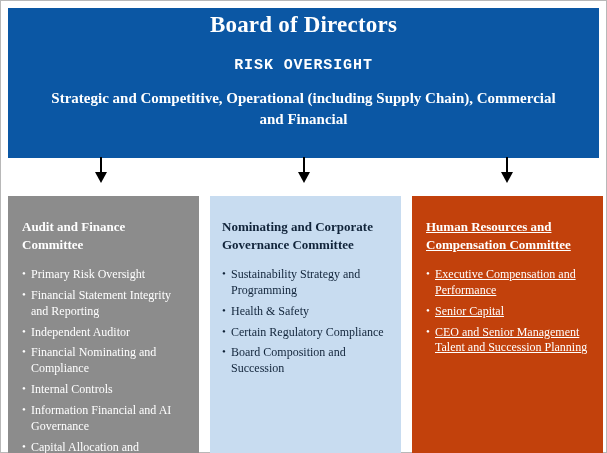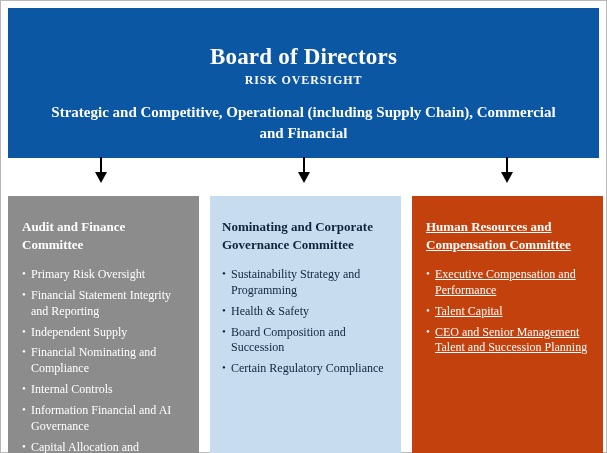--- a/index.html
+++ b/index.html
@@ -25,35 +25,35 @@
   
   .board-banner {
     position: absolute;
     left: 7px;
     top: 7px;
     width: 591px;
     height: 150px;
     background: #0b57a4;
     color: #ffffff;
     box-sizing: border-box;
-    padding: 36px 40px 0 40px;
+    padding: 4px 40px 0 40px;
     text-align: center;
   }
   .board-title {
     font-size: 23px;
     font-weight: bold;
     letter-spacing: 0.2px;
     line-height: 1.1;
   }
   .board-sub {
-    margin-top: 4px;
-    font-size: 12px;
+    margin-top: 20px;
+    font-size: 15px;
     font-weight: bold;
     letter-spacing: 0.9px;
-    font-family: Liberation Serif, serif;
+    font-family: Liberation Mono, monospace;
   }
   .board-scope {
     margin-top: 14px;
     font-size: 15px;
     font-weight: bold;
     line-height: 1.35;
   }
 
   
   .arrow {
@@ -157,41 +157,41 @@
   <div class="arrow" id="arrow-hr">
     <div class="shaft"></div>
     <div class="head"></div>
   </div>
 
   <div class="committee" id="committee-audit">
     <div class="committee-title">Audit and Finance Committee</div>
     <ul class="committee-list">
       <li>Primary Risk Oversight</li>
       <li>Financial Statement Integrity and Reporting</li>
-      <li>Independent Supply</li>
+      <li>Independent Auditor</li>
       <li>Financial Nominating and Compliance</li>
       <li>Internal Controls</li>
       <li>Information Financial and AI Governance</li>
       <li>Capital Allocation and Financing</li>
 
     </ul>
   </div>
 
   <div class="committee" id="committee-nominating">
     <div class="committee-title">Nominating and Corporate Governance Committee</div>
     <ul class="committee-list">
       <li>Sustainability Strategy and Programming</li>
       <li>Health &amp; Safety</li>
+      <li>Certain Regulatory Compliance</li>
       <li>Board Composition and Succession</li>
-      <li>Certain Regulatory Compliance</li>
     </ul>
   </div>
 
   <div class="committee" id="committee-hr">
     <div class="committee-title">Human Resources and Compensation Committee</div>
     <ul class="committee-list">
       <li>Executive Compensation and Performance</li>
-      <li>Talent Capital</li>
+      <li>Senior Capital</li>
       <li>CEO and Senior Management Talent and Succession Planning</li>
     </ul>
   </div>
 
 </div>
 
 </body></html>

